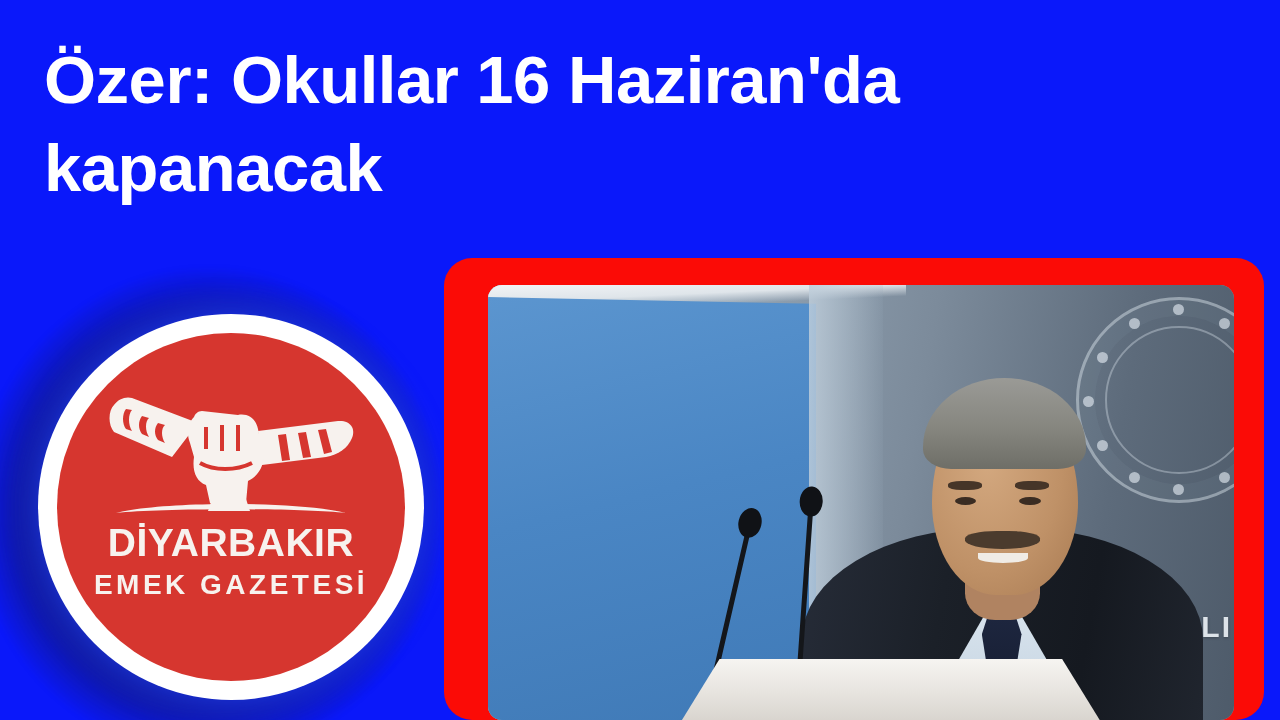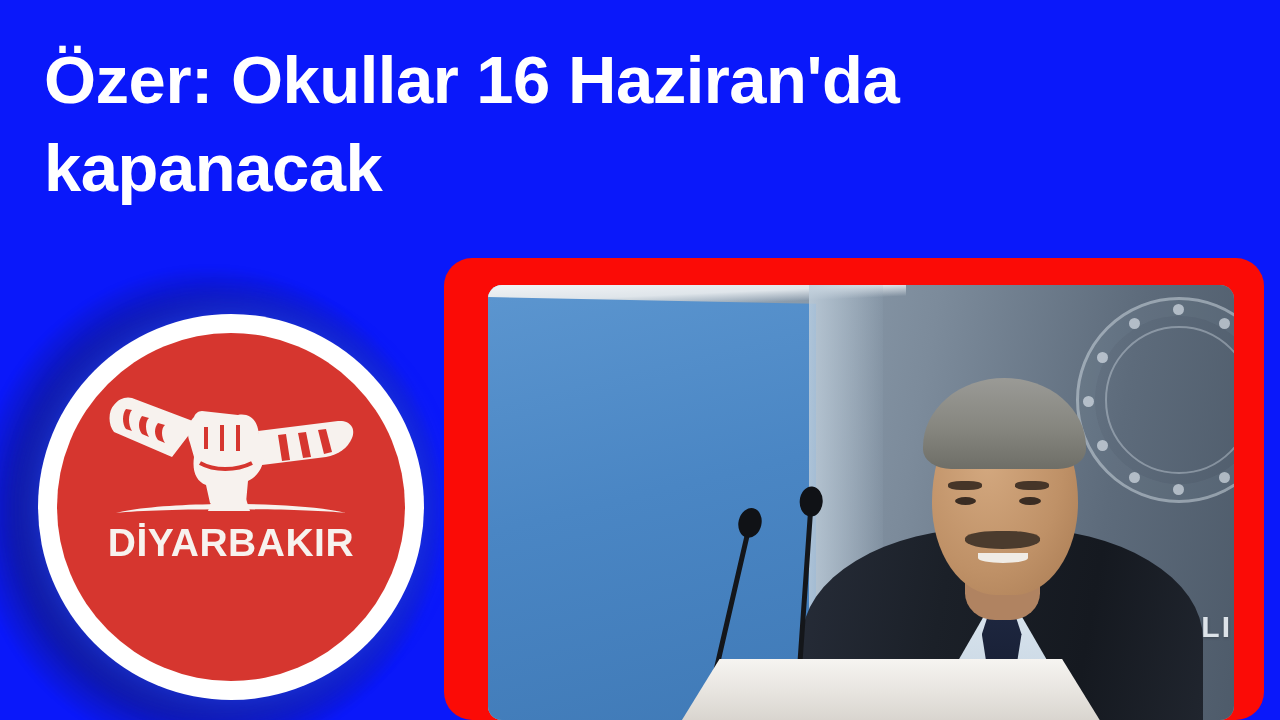--- a/index.html
+++ b/index.html
@@ -377,20 +377,21 @@
             <path d="M136 54 L136 80" stroke="#d6362f" stroke-width="4" fill="none"></path>
             <path d="M98 92 C112 100 134 100 150 92" stroke="#d6362f" stroke-width="4" fill="none"></path>
 
             <path d="M110 128 L144 128 L148 140 L106 140 Z"></path>
             <path d="M14 142 C60 130 196 130 244 142 C196 137 60 137 14 142 Z"></path>
           </g>
         </svg>
 
         <div class="logo-wordmark">
           <span class="logo-word-main">DİYARBAKIR</span>
+          <span class="logo-word-sub">EMEK GAZETESİ</span>
         </div>
 
       </div>
     </div>
   </div>
 
   <div class="photo-card">
     <div class="photo-inner">
 
       <div class="ph-backdrop-right"></div>

